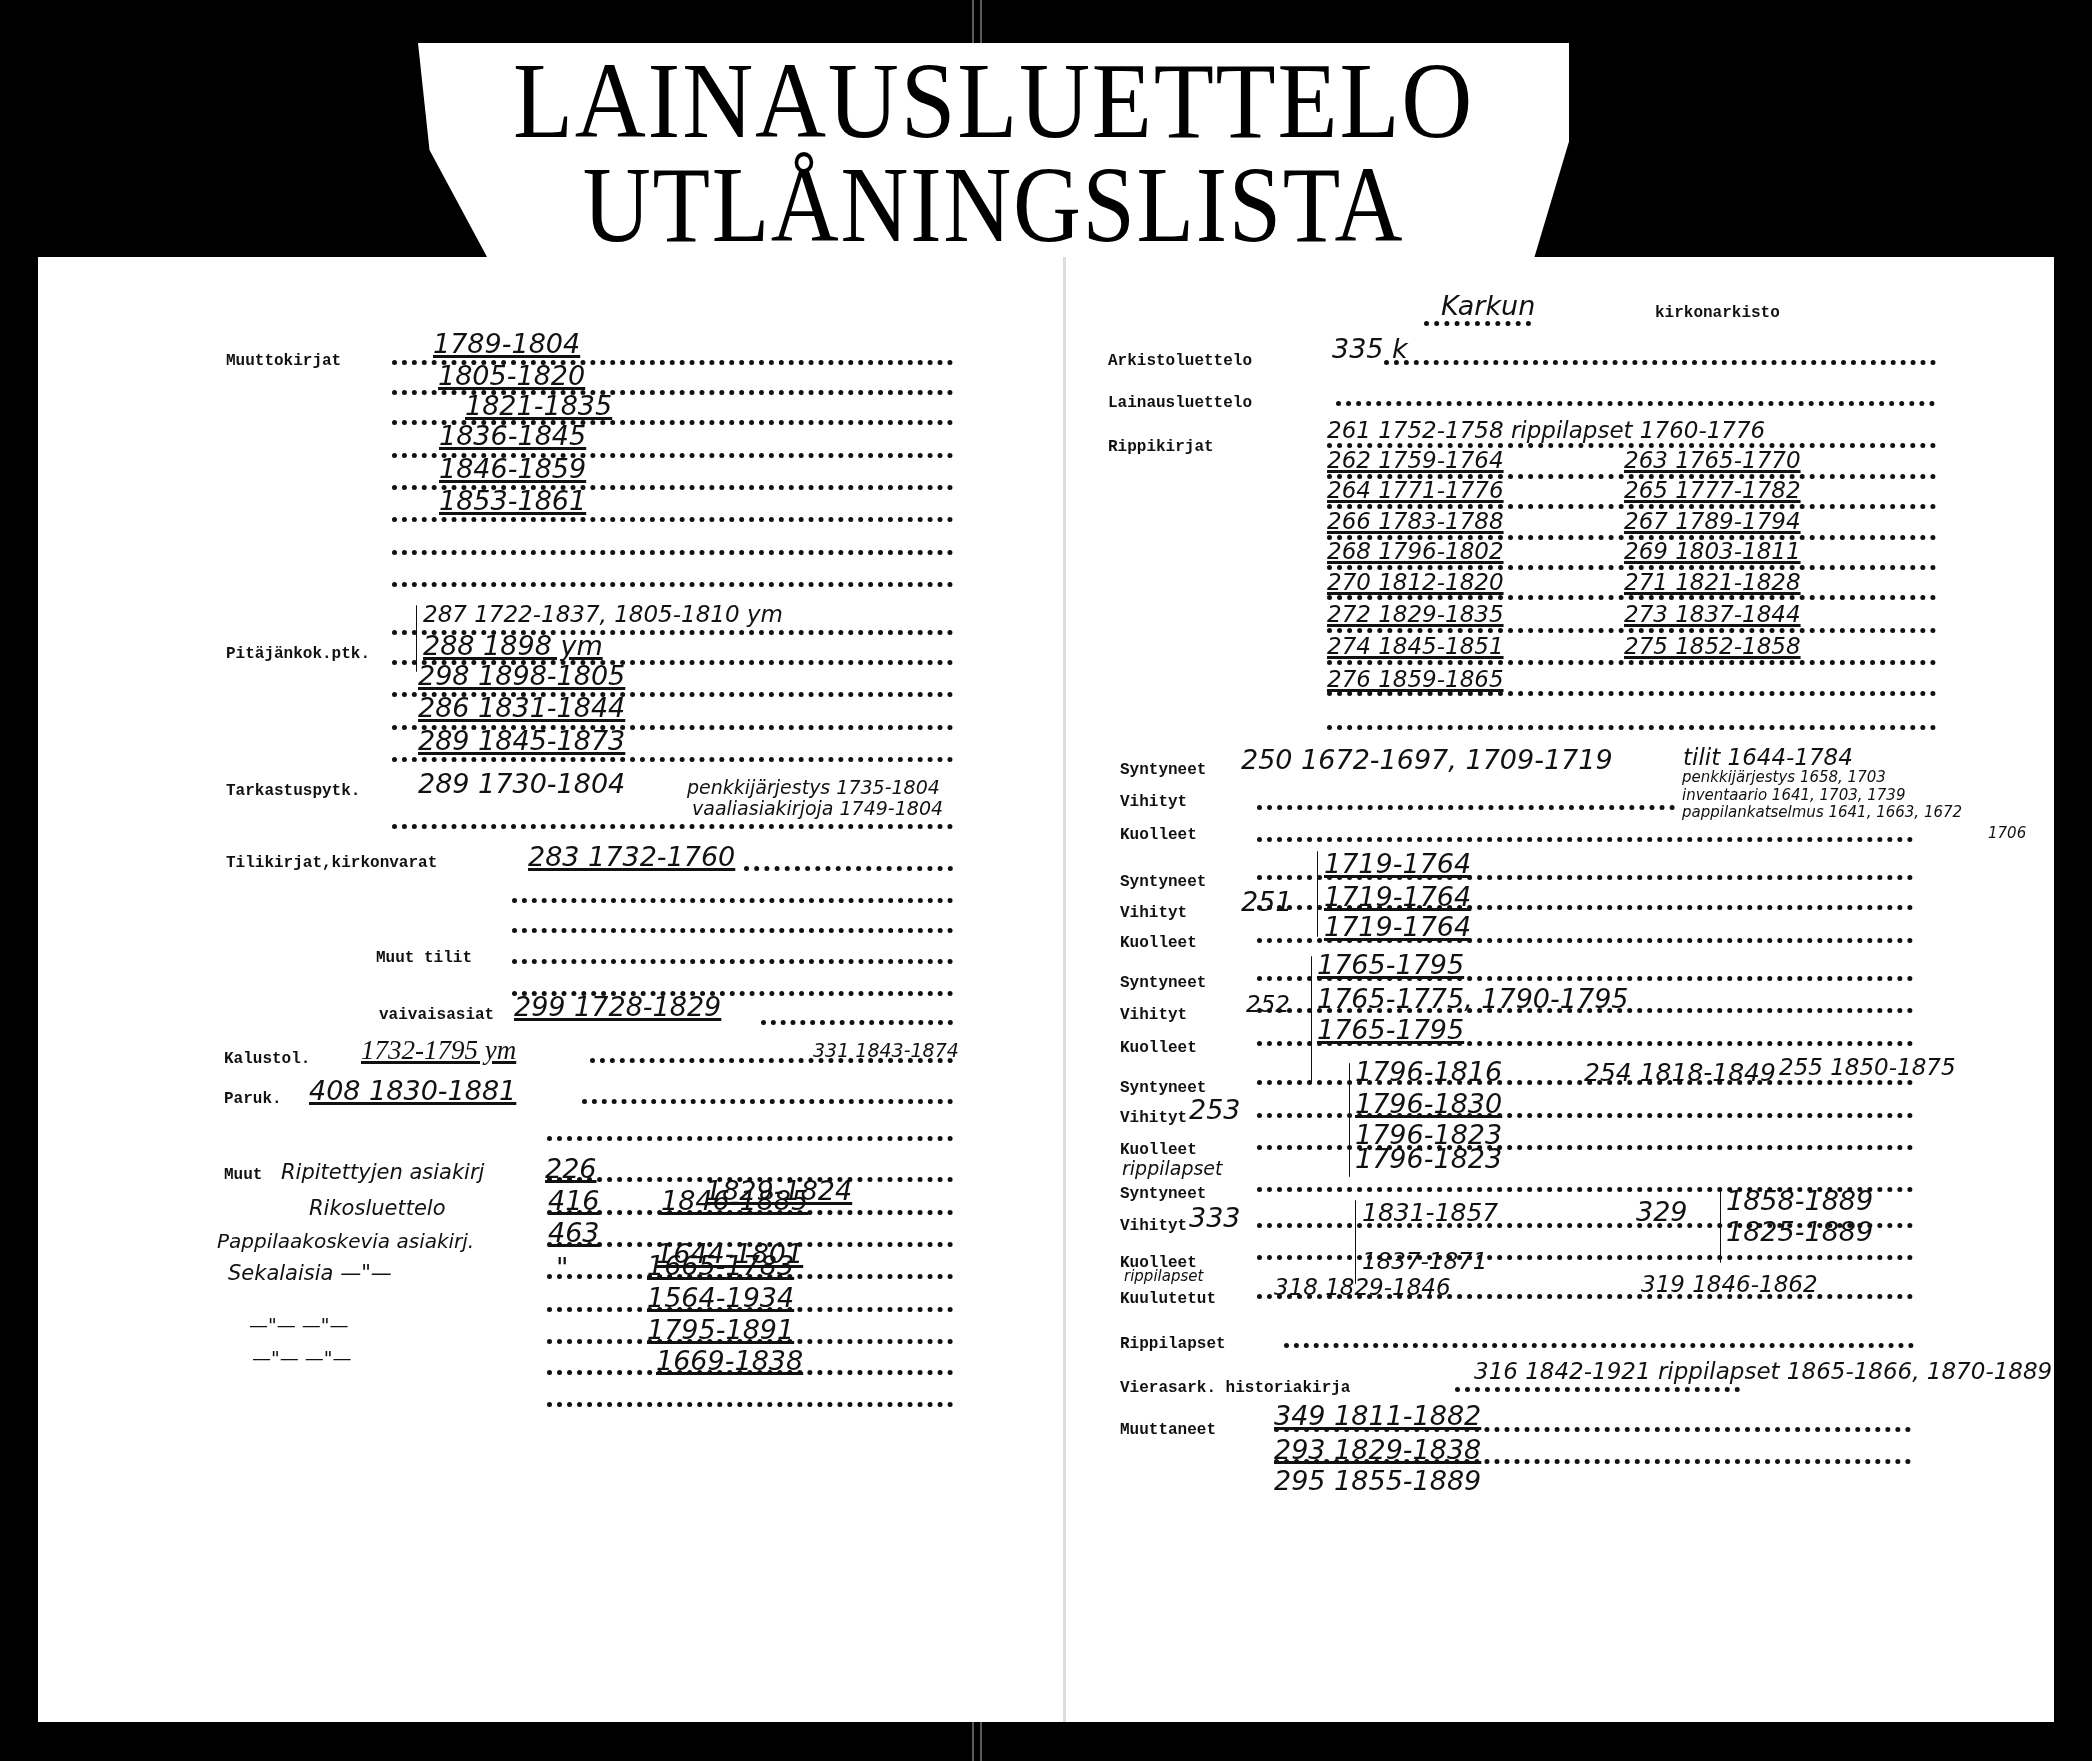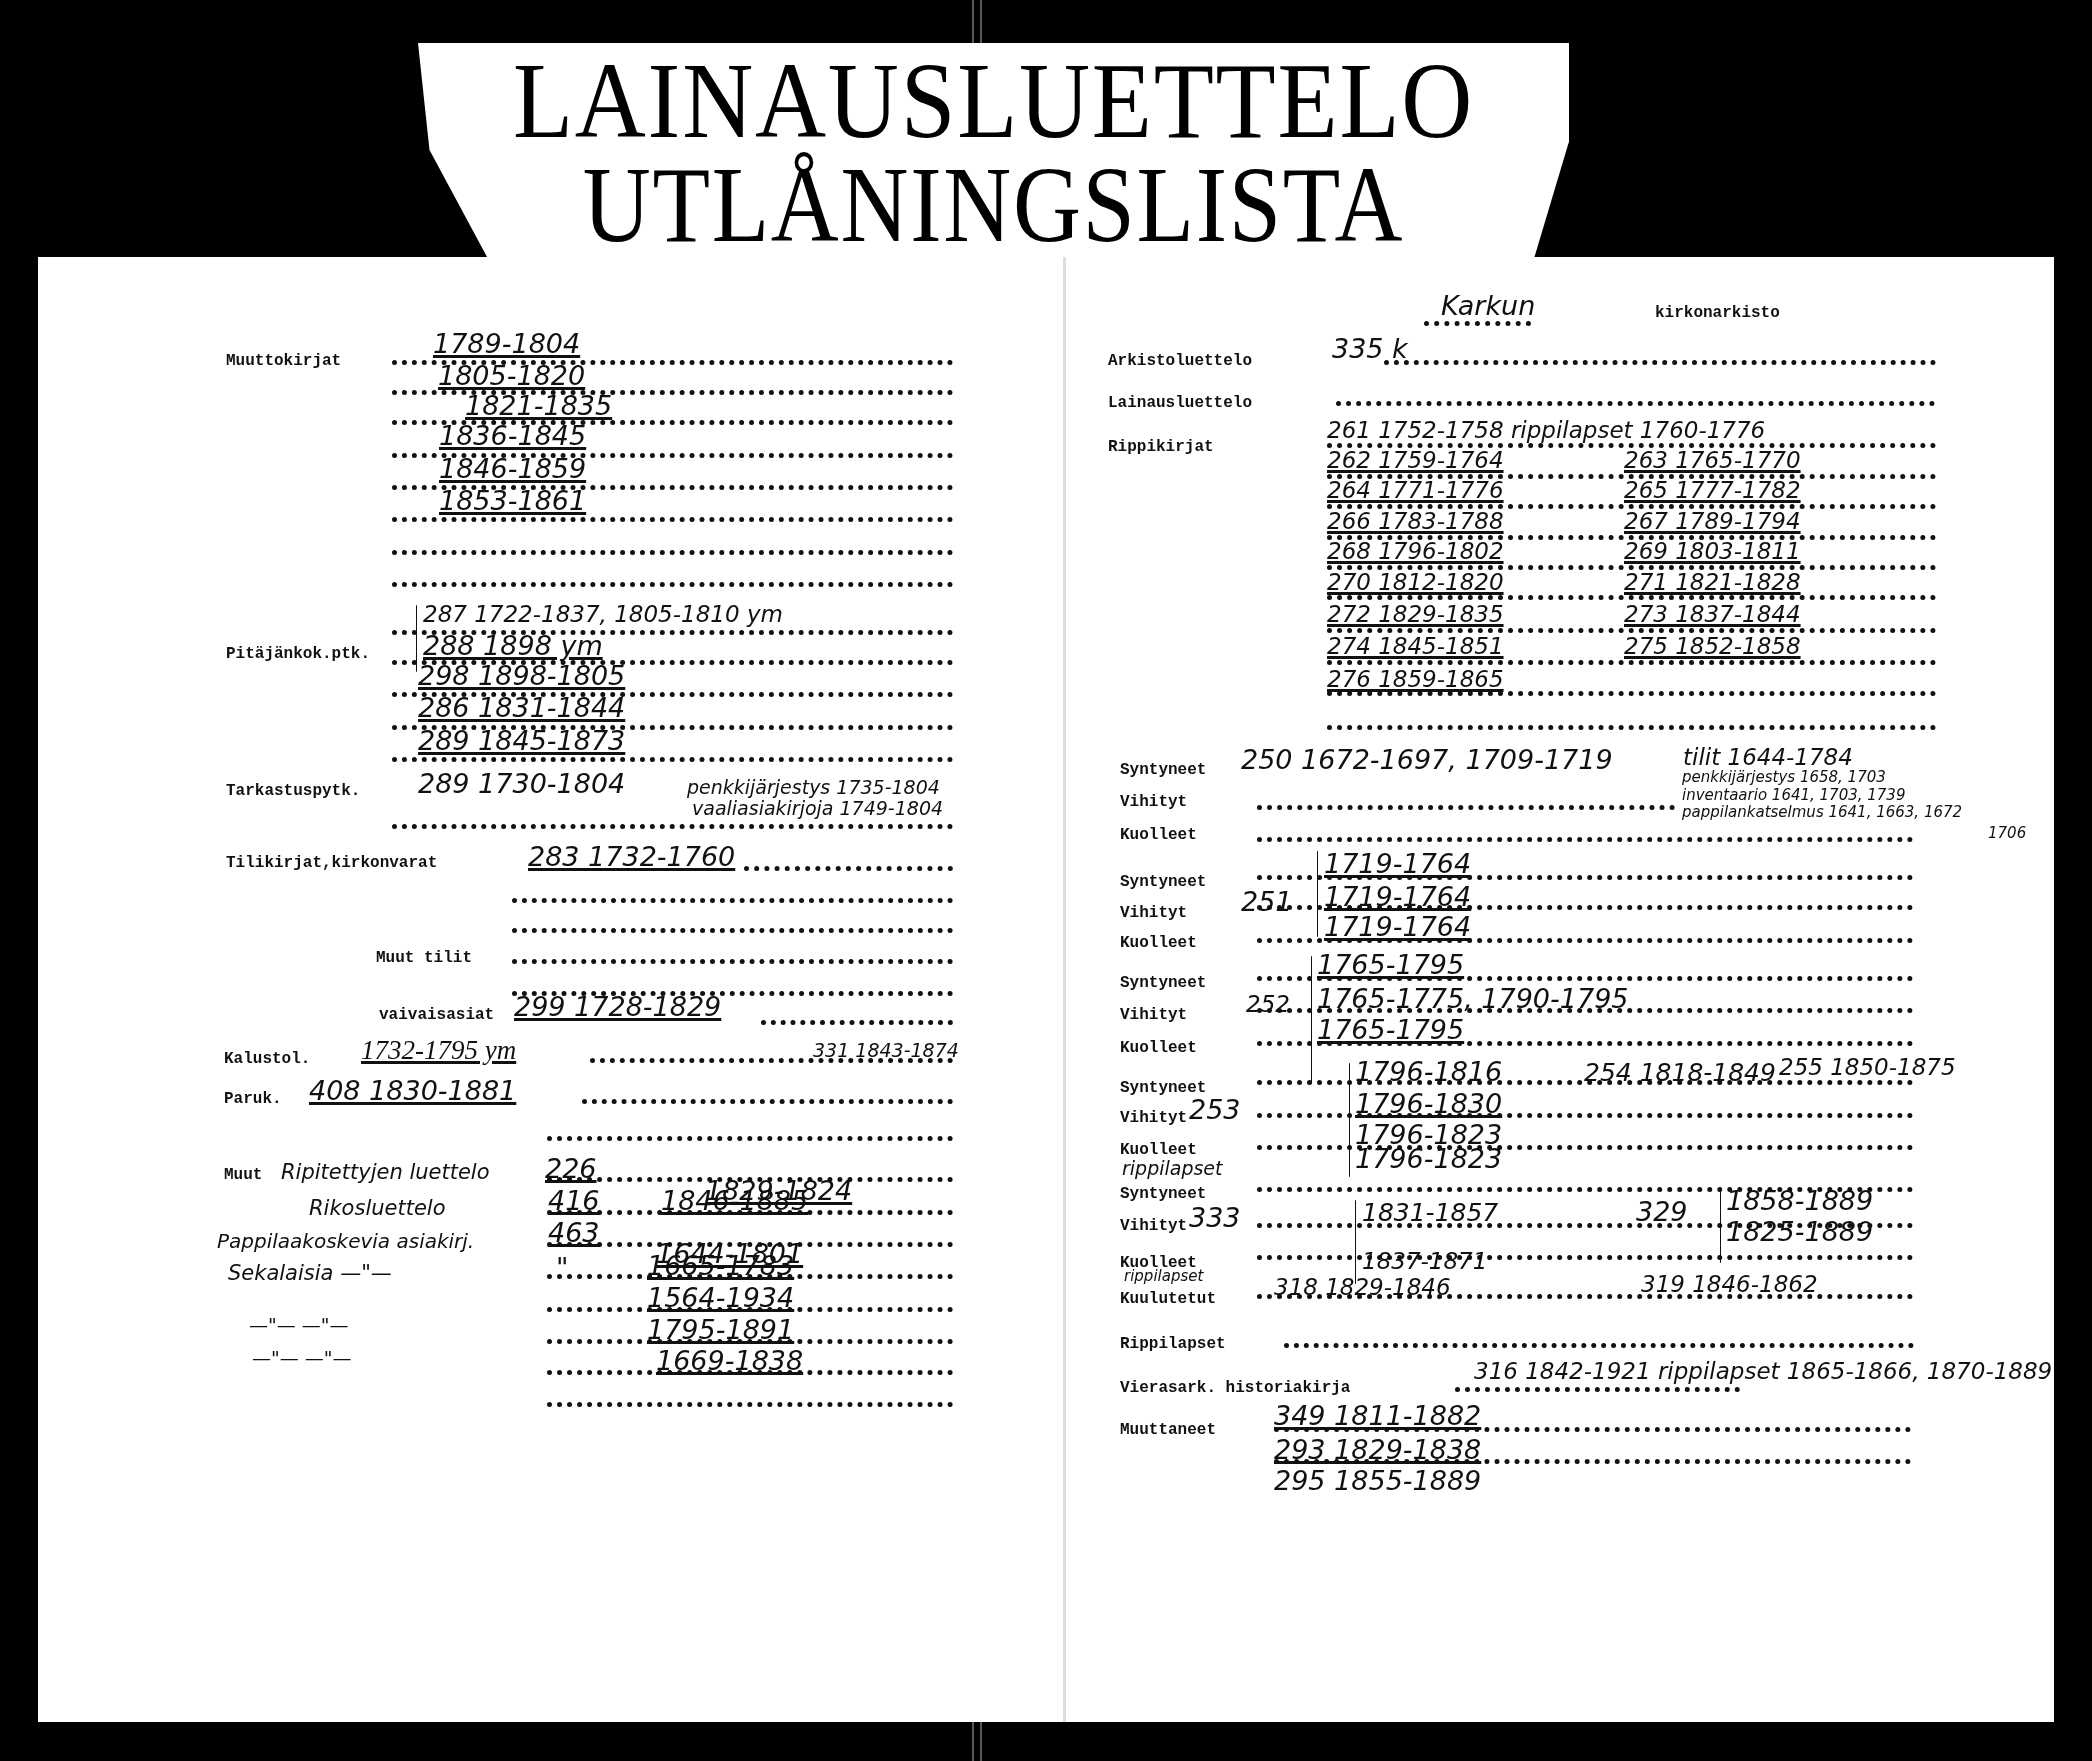--- a/index.html
+++ b/index.html
@@ -90,21 +90,21 @@
   <div class="dots" style="left:590px;top:1058px;width:363px;"></div>
   <div class="hw sm" style="left:813px;top:1039px;">331  1843-1874</div>
 
   <div class="lbl" style="left:224px;top:1090px;">Paruk.</div>
   <div class="hw ul" style="left:309px;top:1075px;">408  1830-1881</div>
   <div class="dots" style="left:582px;top:1099px;width:371px;"></div>
   <div class="dots" style="left:547px;top:1136px;width:406px;"></div>
 
   <div class="lbl" style="left:224px;top:1166px;">Muut</div>
   <div>
-    <div class="hw sm" style="left:281px;top:1160px;font-size:21px;">Ripitettyjen luettelo</div>
+    <div class="hw sm" style="left:281px;top:1160px;font-size:21px;">Ripitettyjen asiakirj</div>
     <div class="hw ul" style="left:545px;top:1153px;">226</div>
     <div class="hw ul" style="left:661px;top:1175px;margin-left:44px;">1829-1824</div>
     <div class="dots" style="left:547px;top:1177px;width:406px;"></div>
 
     <div class="hw sm" style="left:309px;top:1196px;font-size:21px;">Rikosluettelo</div>
     <div class="hw ul" style="left:548px;top:1185px;">416</div>
     <div class="hw ul" style="left:661px;top:1185px;">1846-1885</div>
     <div class="dots" style="left:547px;top:1210px;width:406px;"></div>
 
     <div class="hw sm" style="left:217px;top:1229px;font-size:20px;">Pappilaakoskevia asiakirj.</div>

